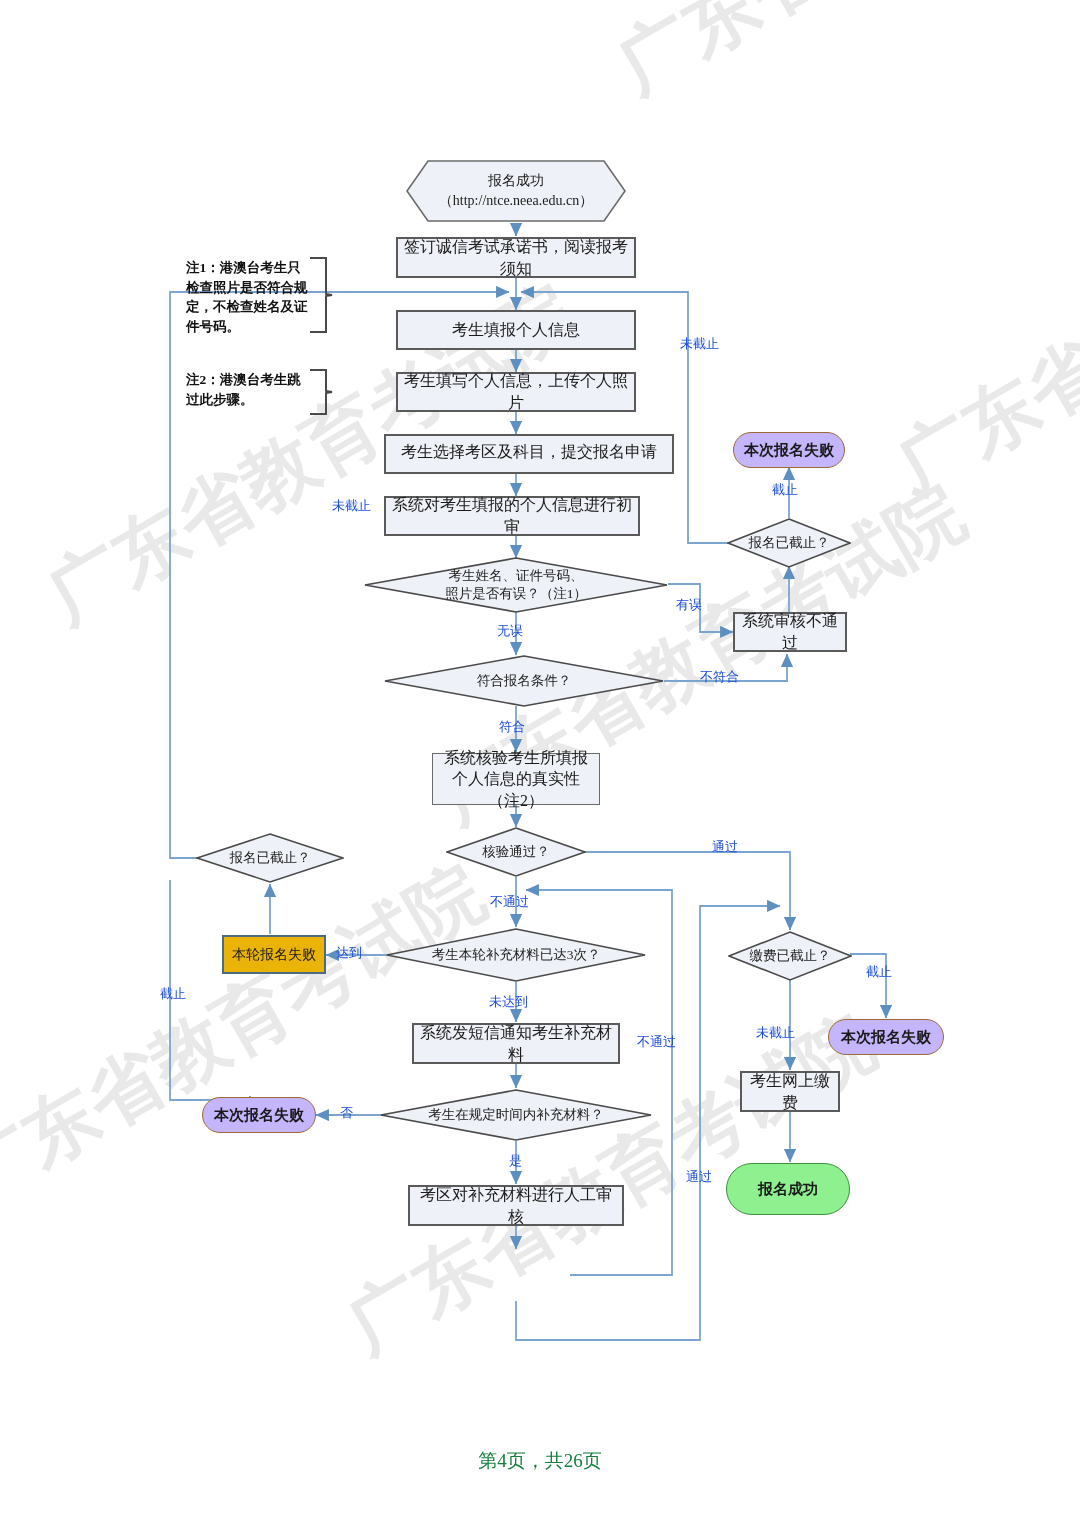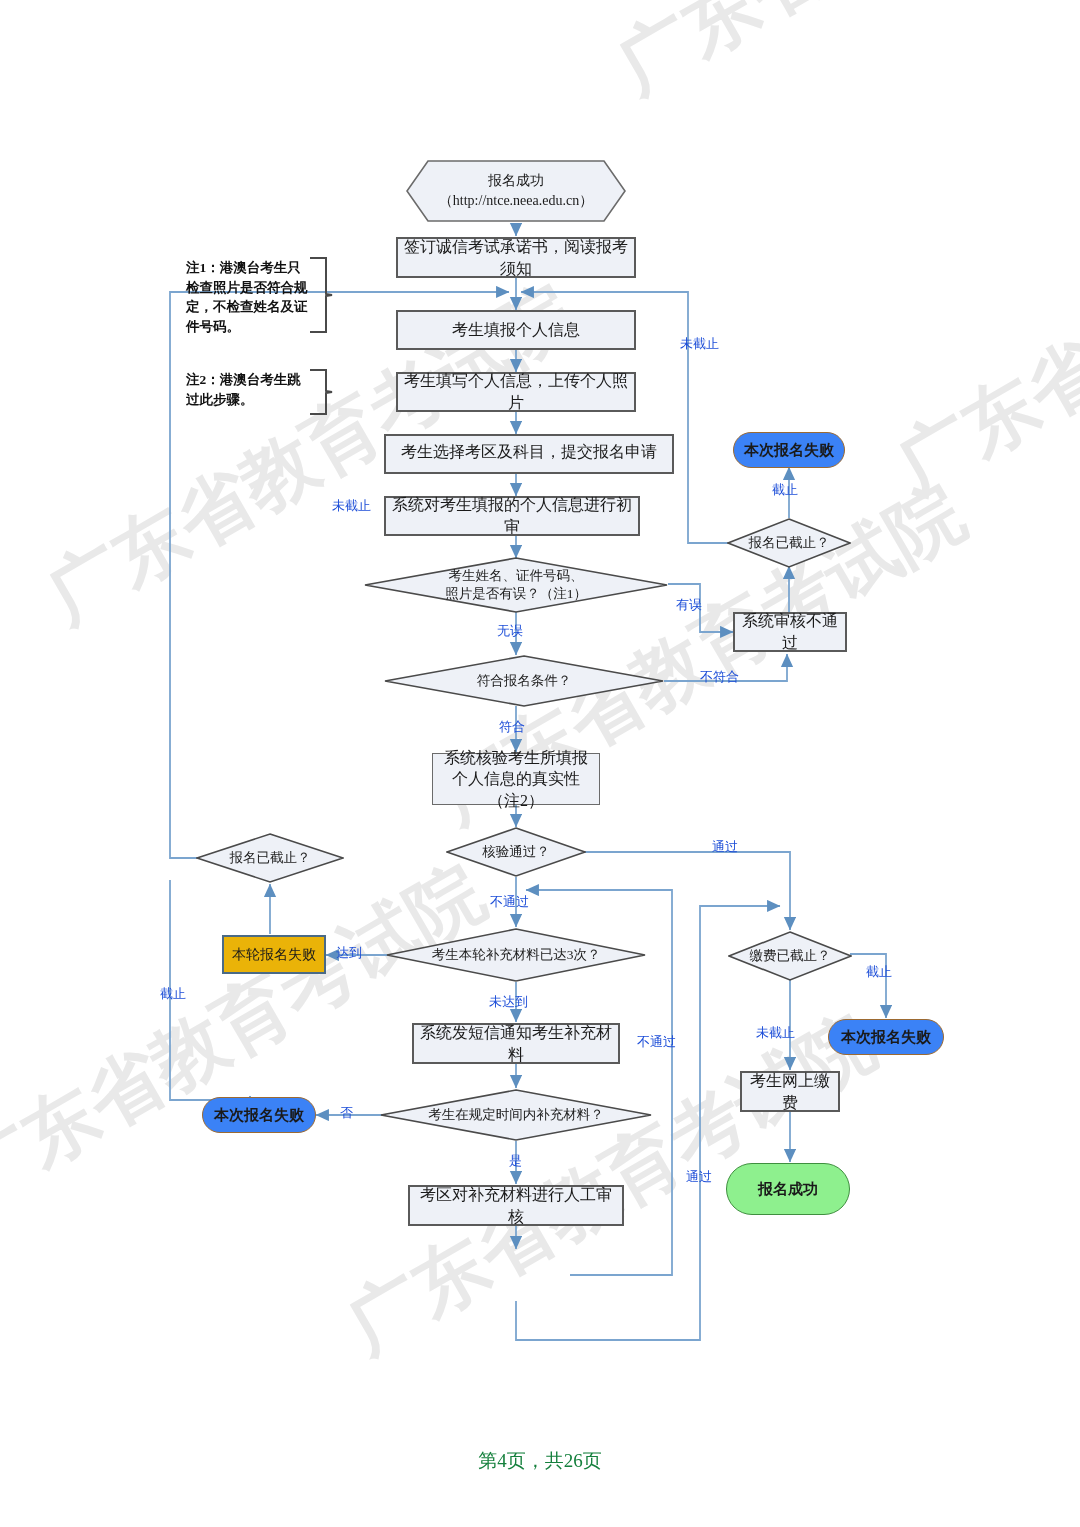--- a/index.html
+++ b/index.html
@@ -97,21 +97,21 @@
     line-height: 1.3;
     width: 86%;
   }
   .term {
     border-radius: 999px;
     font-size: 15px;
     font-weight: 700;
     border: 1.5px solid #7a5a33;
   }
   .term.orange {
-    background: #3b82f6;
+    background: #c4b5fd;
     border-color: #9c6a32;
   }
   .term.green {
     background: #8ef08e;
     border-color: #3f8f3f;
   }
   .rect-blue {
     background: #eab308;
     border: 2px solid #4a6a86;
     font-size: 14px;

